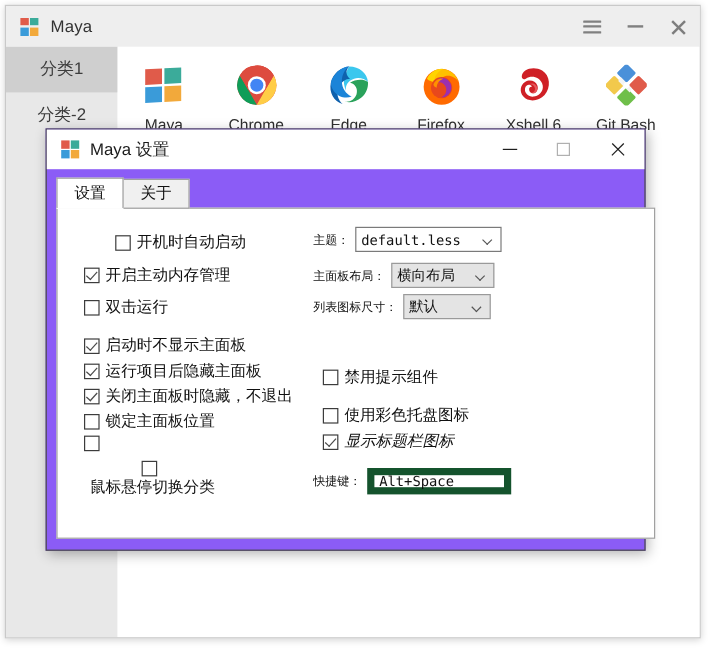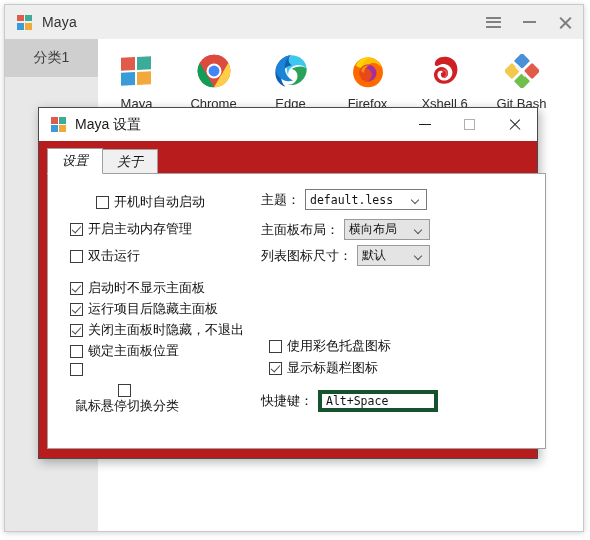--- a/index.html
+++ b/index.html
@@ -153,21 +153,21 @@
   .ic-maya i:nth-child(3){ background:#3a9bd9; }
   .ic-maya i:nth-child(4){ background:#f2a93b; }
 
   
   #settings-dialog {
     position: absolute;
     left: 38px;
     top: 107px;
     width: 500px;
     height: 352px;
-    background: #b91c1c;
+    background: #8b5cf6;
     border: 1px solid #4a4a4a;
     box-sizing: border-box;
     box-shadow: 2px 3px 10px rgba(0,0,0,0.30);
   }
   #dlg-titlebar {
     height: 33px;
     background: #ffffff;
     display: flex;
     align-items: center;
   }
@@ -196,23 +196,22 @@
   }
   .dlg-close::before { transform: rotate(45deg); }
   .dlg-close::after  { transform: rotate(-45deg); }
 
   #tabstrip {
     position: absolute;
     left: 8px;
     top: 40px;
     height: 26px;
     display: flex;
-    align-items: flex-end;
+    align-items: center;
     z-index: 3;
-    font-style: italic;
   }
   .tab {
     height: 25px;
     min-width: 56px;
     padding: 0 13px;
     display: flex;
     align-items: center;
     justify-content: center;
     font-size: 13px;
     color: #111111;
@@ -269,21 +268,21 @@
     color: #111111;
     white-space: nowrap;
   }
 
   .field-row {
     position: absolute;
     display: flex;
     align-items: center;
   }
   .fld-label {
-    font-size: 13px;
+    font-size: 10px;
     color: #111111;
     white-space: nowrap;
     margin-right: 5px;
   }
   .combo {
     height: 21px;
     box-sizing: border-box;
     border: 1px solid #7a7a7a;
     display: flex;
     align-items: center;
@@ -311,21 +310,21 @@
     position:absolute; left:0; top:0;
     width:5px; height:5px;
     border: solid #555;
     border-width: 0 1.3px 1.3px 0;
     transform: rotate(45deg);
   }
   .textbox {
     height: 22px;
     box-sizing: border-box;
     background: #ffffff;
-    border: 4px solid #14532d;
+    border: 6px solid #14532d;
     display: flex;
     align-items: center;
     padding-left: 4px;
   }
   .textbox-val {
     font-family: "DejaVu Sans Mono", "Liberation Mono", monospace;
     font-size: 11.5px;
     color: #111111;
   }
 </style>
@@ -358,20 +357,23 @@
         <div class="close-ico"></div>
       </div>
     </div>
   </div>
 
   <div id="main-body">
 
     <div id="sidebar">
       <div class="cat-item active">
         <span>分类1</span>
+      </div>
+      <div class="cat-item">
+        <span>分类-2</span>
       </div>
     </div>
 
     <div id="icon-area">
       <div id="icon-row">
 
         <div class="app-tile">
           <div class="app-icon-box">
             <div class="ic-maya">
                 <i></i>
@@ -545,25 +547,29 @@
 
     <div class="field-row" style="left:213px; top:71px;">
       <span class="fld-label">列表图标尺寸：</span>
       <span class="combo gray" style="width:73px;">
         <span class="combo-val">默认</span>
         <span class="caret"></span>
       </span>
     </div>
 
 
+    <div class="cb-row" style="left:221px; top:131px;">
+      <span class="cbox"></span>
+      <span class="cb-label">禁用提示组件</span>
+    </div>
     <div class="cb-row" style="left:221px; top:163px;">
       <span class="cbox"></span>
       <span class="cb-label">使用彩色托盘图标</span>
     </div>
-    <div class="cb-row" style="left:221px; top:185px;">
+    <div class="cb-row" style="left:221px; top:185px;font-style:italic;">
       <span class="cbox checked"></span>
       <span class="cb-label">显示标题栏图标</span>
     </div>
 
     <div class="field-row" style="left:213px; top:216px;">
       <span class="fld-label">快捷键：</span>
       <span class="textbox" style="width:120px;">
         <span class="textbox-val">Alt+Space</span>
       </span>
     </div>

